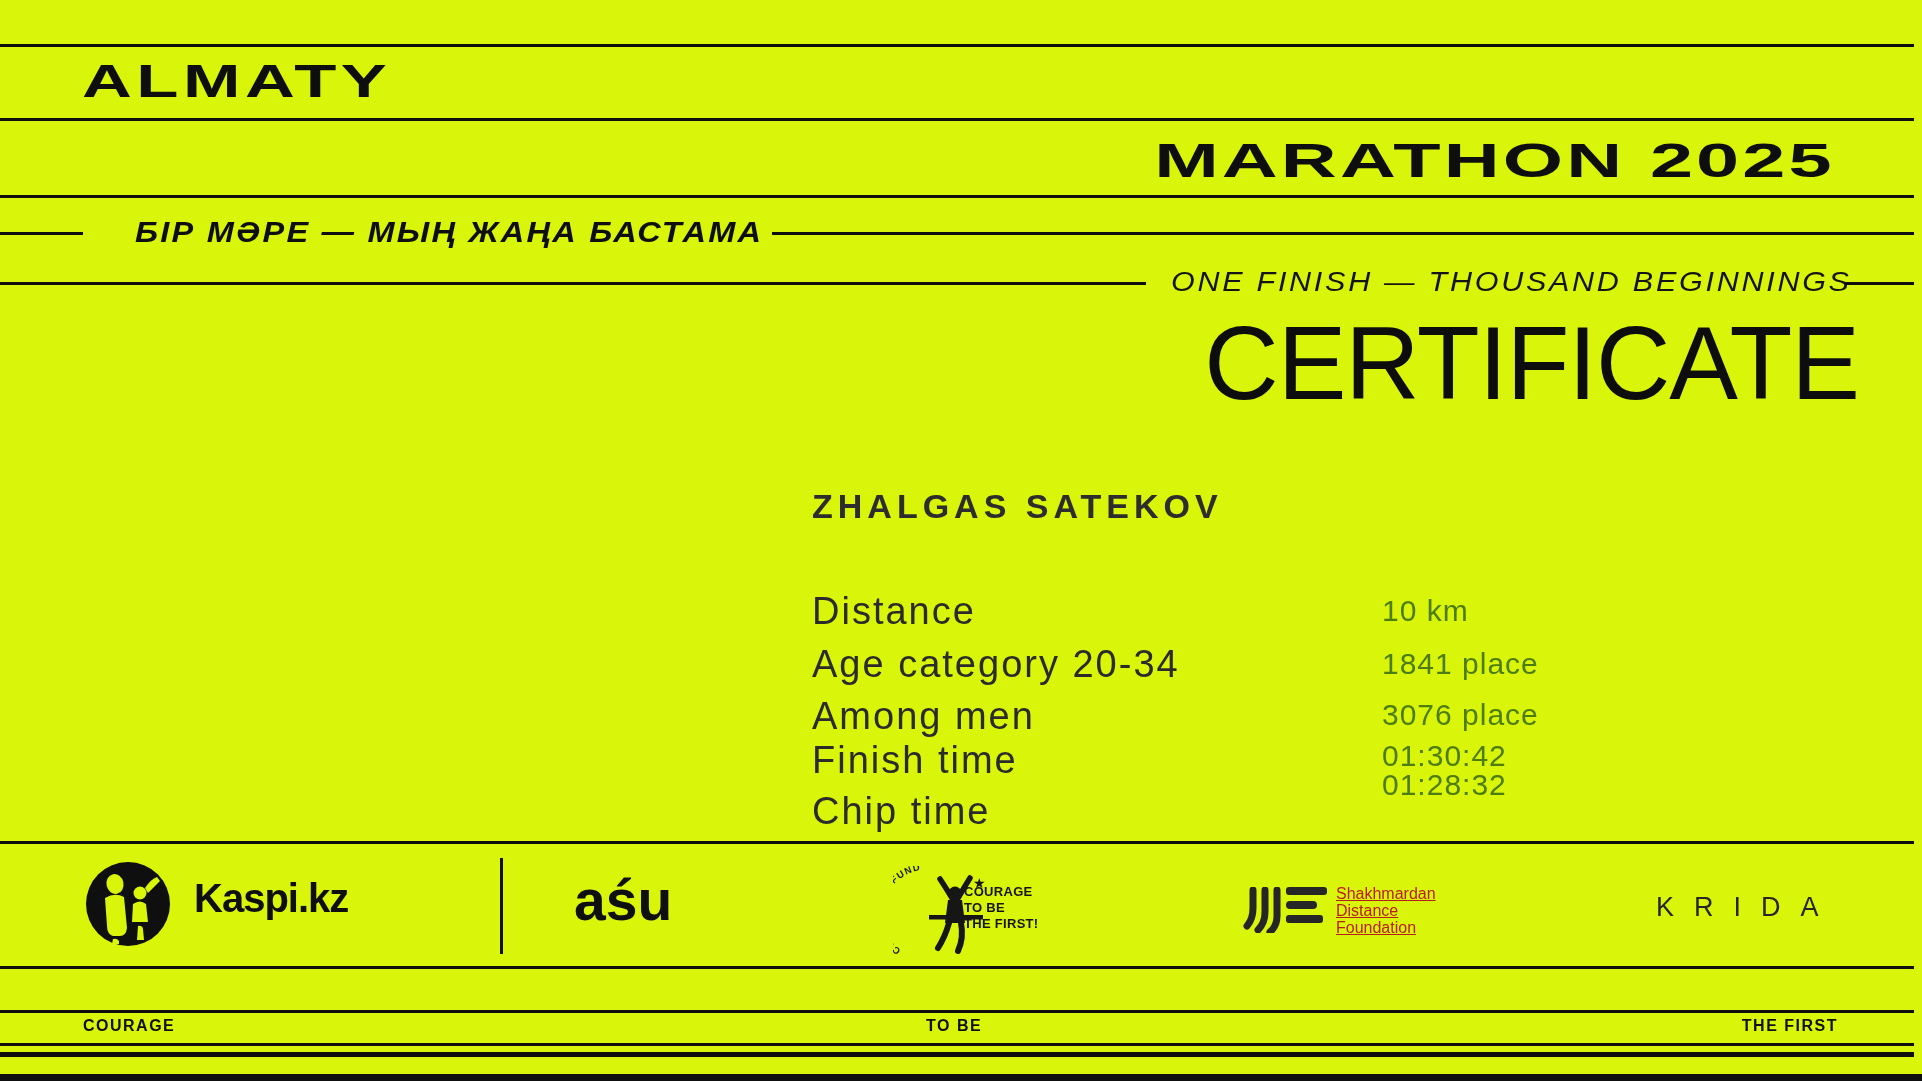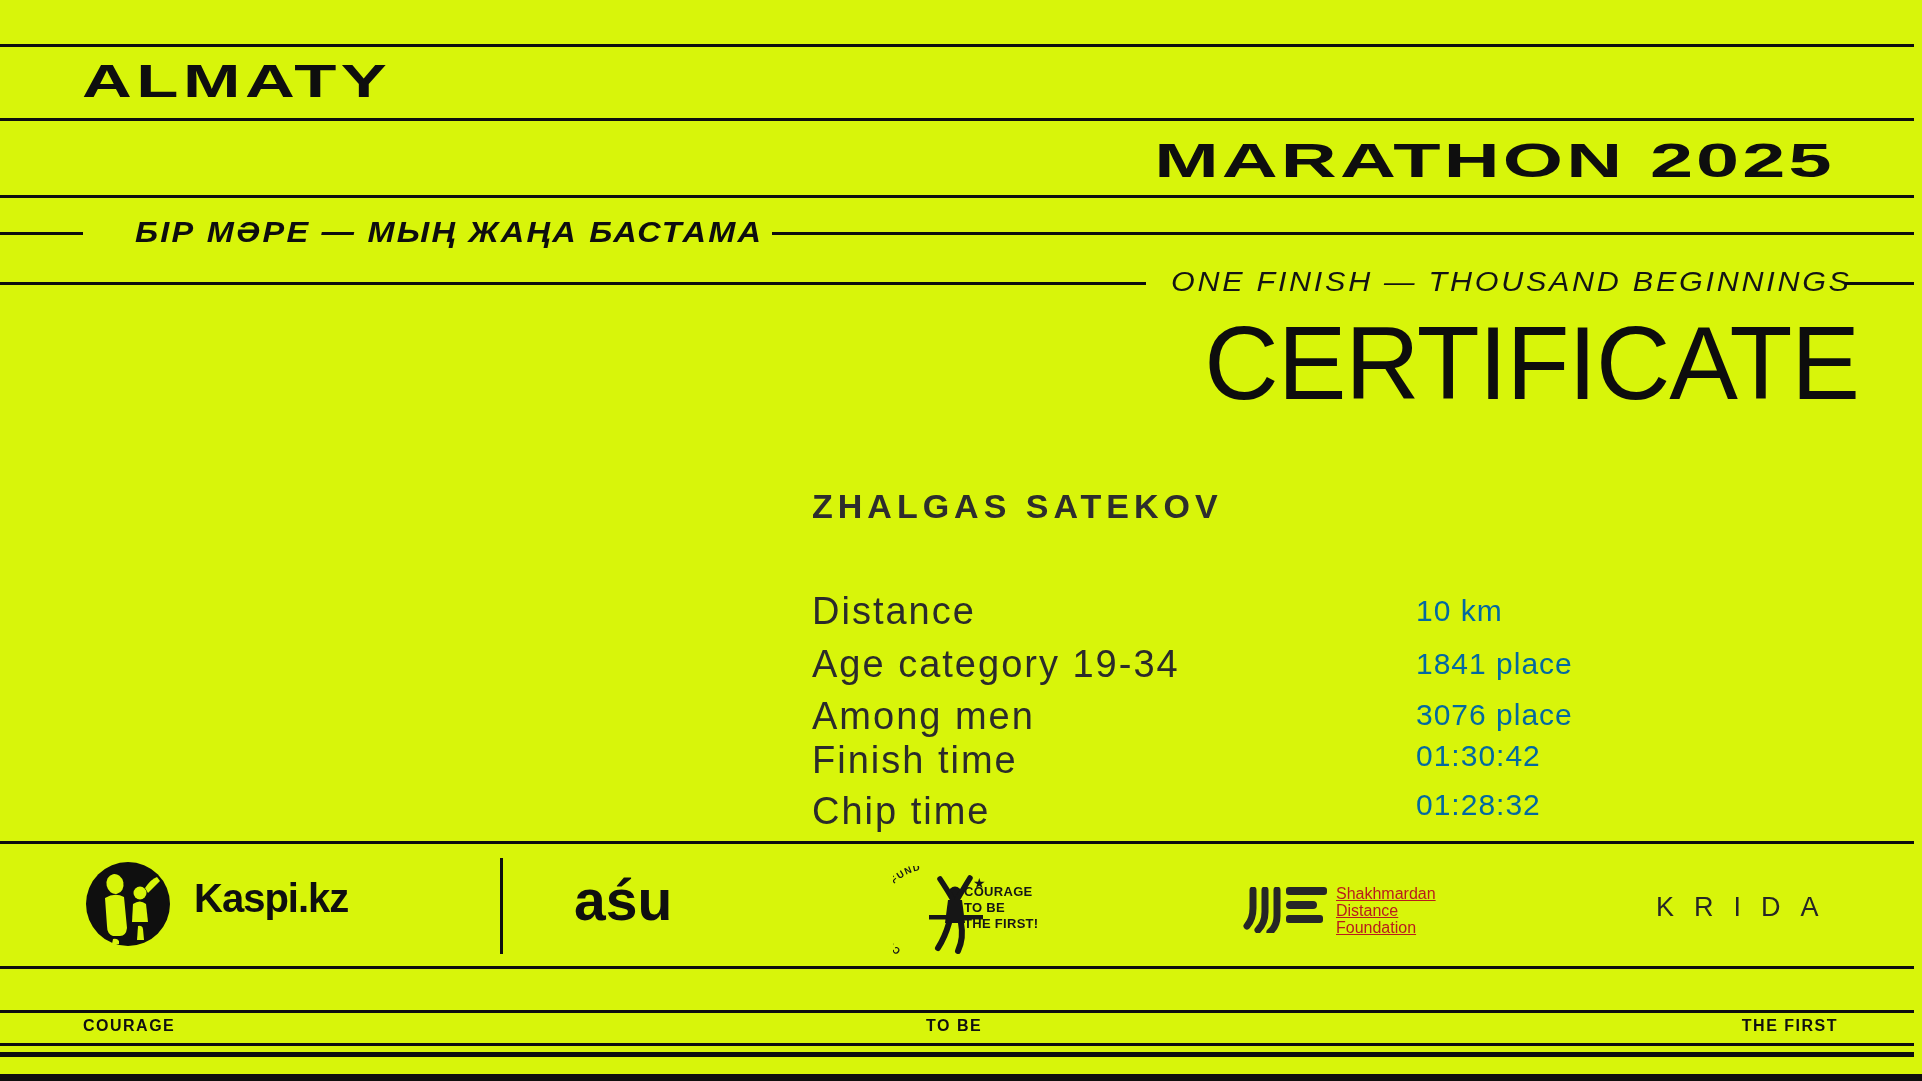--- a/index.html
+++ b/index.html
@@ -18,21 +18,21 @@
   .hline{position:absolute;left:0;right:8px;height:3px;background:var(--ink);}
   .seg{position:absolute;height:3px;background:var(--ink);}
   .display{font-weight:700;white-space:nowrap;line-height:1;}
   .city{left:82px;top:58px;font-size:46px;letter-spacing:3px;transform:scaleX(1.5);transform-origin:left top;}
   .event{right:87px;top:136px;font-size:49px;letter-spacing:2px;transform:scaleX(1.58);transform-origin:right top;}
   .slogan-kz{left:135px;top:217px;font-size:29px;font-style:italic;font-weight:700;letter-spacing:2px;white-space:nowrap;line-height:1.1;transform:scaleX(1.12);transform-origin:left top;}
   .slogan-en{left:1171px;top:267px;font-size:28px;font-style:italic;font-weight:400;letter-spacing:2.5px;white-space:nowrap;line-height:1.1;transform:scaleX(1.09);transform-origin:left top;color:#141414;}
   .title{right:63px;top:312px;font-size:103px;font-weight:400;letter-spacing:-1px;line-height:1;white-space:nowrap;color:#0d0d0d;}
   .pname{left:812px;top:487px;font-size:34px;font-weight:700;letter-spacing:5px;white-space:nowrap;color:var(--soft);}
   .dlabel{position:absolute;left:812px;font-size:38px;letter-spacing:2px;white-space:nowrap;color:#2b2b2b;line-height:1;}
-  .dvalue{position:absolute;left:1382px;font-size:30px;letter-spacing:1px;white-space:nowrap;color:#0369a1;line-height:1;margin-left:34px;}
+  .dvalue{position:absolute;left:1382px;font-size:30px;letter-spacing:1px;white-space:nowrap;color:#4d7c0f;line-height:1;}
   .kaspi-text{left:194px;top:878px;font-size:40px;font-weight:700;letter-spacing:-1px;color:#0f0f0f;white-space:nowrap;line-height:1;}
   .vdiv{position:absolute;left:500px;top:858px;width:3px;height:96px;background:#101010;}
   .asu-text{left:574px;top:872px;font-size:57px;font-weight:700;color:#0f0f0f;white-space:nowrap;line-height:1;}
   .courage-lines{left:964px;top:884px;font-size:13px;font-weight:700;letter-spacing:0.3px;line-height:16px;color:#161616;white-space:nowrap;}
   .yessenov-lines{left:1336px;top:885px;font-size:16px;font-weight:400;line-height:17.2px;color:#b91c1c;white-space:nowrap;text-decoration:underline;}
   .krida{left:1656px;top:894px;font-size:27px;font-weight:400;letter-spacing:20px;color:#262626;white-space:nowrap;line-height:1;}
   .foot-word{position:absolute;top:1018px;font-size:16px;font-weight:700;letter-spacing:1.5px;white-space:nowrap;color:#101010;line-height:1;}
   .bottom-bar{position:absolute;left:0;right:0;bottom:0;height:7px;background:var(--ink);}
 </style>
 </head>
@@ -54,31 +54,31 @@
   <div class="abs slogan-en">ONE FINISH — THOUSAND BEGINNINGS</div>
   <div class="seg" style="left:1845px;right:8px;width:auto;top:282px;"></div>
 
   <div class="abs title">CERTIFICATE</div>
 
   <div class="abs pname">ZHALGAS SATEKOV</div>
 
   <div class="dlabel" style="top:592px;">Distance</div>
   <div class="dvalue" style="top:596px;">10 km</div>
 
-  <div class="dlabel" style="top:645px;">Age category 19-34</div>
+  <div class="dlabel" style="top:645px;">Age category 20-34</div>
   <div class="dvalue" style="top:649px;">1841 place</div>
 
   <div class="dlabel" style="top:697px;">Among men</div>
   <div class="dvalue" style="top:700px;">3076 place</div>
 
   <div class="dlabel" style="top:741px;">Finish time</div>
   <div class="dvalue" style="top:741px;">01:30:42</div>
 
   <div class="dlabel" style="top:792px;">Chip time</div>
-  <div class="dvalue" style="top:790px;">01:28:32</div>
+  <div class="dvalue" style="top:770px;">01:28:32</div>
 
   <div class="hline" style="top:841px;"></div>
 
   <svg class="abs" style="left:86px;top:862px;" width="84" height="84" viewBox="0 0 84 84">
     <circle cx="42" cy="42" r="42" fill="#0f0f0f"></circle>
     <ellipse cx="29" cy="22" rx="8.5" ry="10" fill="#d8f50a" transform="rotate(-12 29 22)"></ellipse>
     <path d="M19,36 Q29,30 38,35 L41,66 Q40,74 34,74 L27,74 Q21,72 21,64 Z" fill="#d8f50a"></path>
     <circle cx="54" cy="31" r="6.5" fill="#d8f50a"></circle>
     <path d="M59,26 Q65,17 71,15 L74,19 Q68,25 62,31 Z" fill="#d8f50a"></path>
     <path d="M47,42 Q54,37 60,42 L62,60 L46,60 Z" fill="#d8f50a"></path>

